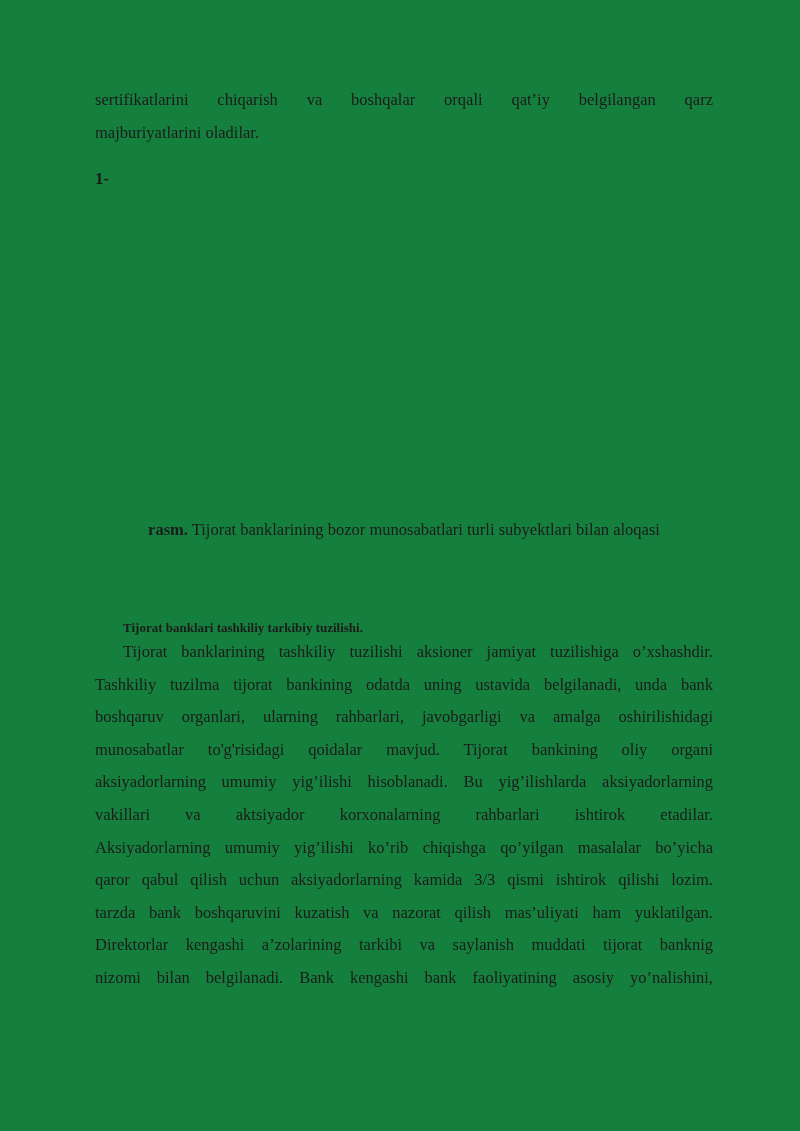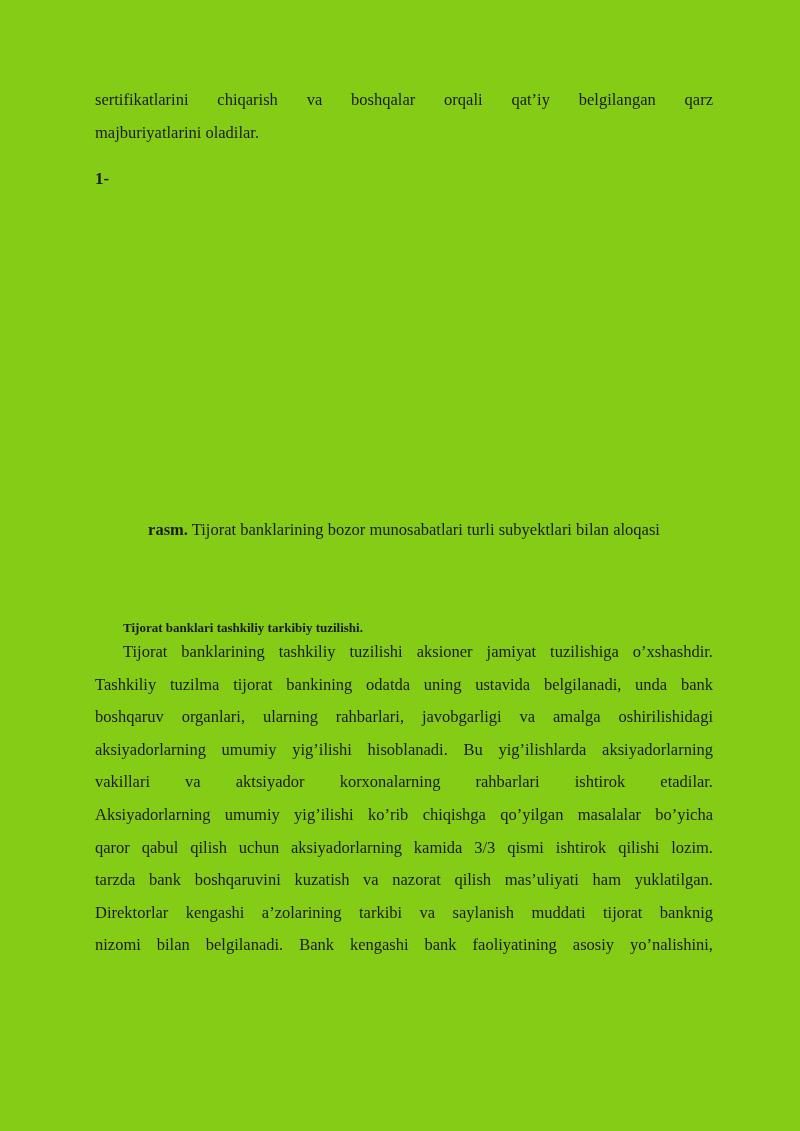--- a/index.html
+++ b/index.html
@@ -4,21 +4,21 @@
 <style>
   html, body {
     margin: 0;
     padding: 0;
     background: #ffffff;
   }
   .page {
     position: relative;
     width: 800px;
     height: 1131px;
-    background: #84cc16;
+    background: #15803d;
     font-family: "Liberation Serif", "DejaVu Serif", serif;
     color: #1b1b1b;
     overflow: hidden;
   }
   .block {
     position: absolute;
     left: 95px;
     width: 618px;
     font-size: 16.5px;
     line-height: 33px;
@@ -81,20 +81,21 @@
     <span class="cap-bold">rasm.</span>
     <span>Tijorat banklarining bozor munosabatlari turli subyektlari bilan aloqasi</span>
   </div>
 
   <div class="block heading">Tijorat banklari tashkiliy tarkibiy tuzilishi.</div>
 
   <div class="block para-body">
     <div class="text-line justify indent">Tijorat banklarining tashkiliy tuzilishi aksioner jamiyat tuzilishiga o’xshashdir.</div>
     <div class="text-line justify">Tashkiliy tuzilma tijorat bankining odatda uning ustavida belgilanadi, unda bank</div>
     <div class="text-line justify">boshqaruv organlari, ularning rahbarlari, javobgarligi va amalga oshirilishidagi</div>
+    <div class="text-line justify">munosabatlar to'g'risidagi qoidalar mavjud. Tijorat bankining oliy organi</div>
     <div class="text-line justify">aksiyadorlarning umumiy yig’ilishi hisoblanadi. Bu yig’ilishlarda aksiyadorlarning</div>
     <div class="text-line justify">vakillari va aktsiyador korxonalarning rahbarlari ishtirok etadilar.</div>
     <div class="text-line justify">Aksiyadorlarning umumiy yig’ilishi ko’rib chiqishga qo’yilgan masalalar bo’yicha</div>
     <div class="text-line justify">qaror qabul qilish uchun aksiyadorlarning kamida 3/3 qismi ishtirok qilishi lozim.</div>
     <div class="text-line justify">tarzda bank boshqaruvini kuzatish va nazorat qilish mas’uliyati ham yuklatilgan.</div>
     <div class="text-line justify">Direktorlar kengashi a’zolarining tarkibi va saylanish muddati tijorat banknig</div>
     <div class="text-line justify">nizomi bilan belgilanadi. Bank kengashi bank faoliyatining asosiy yo’nalishini,</div>
   </div>
 
 </div>

